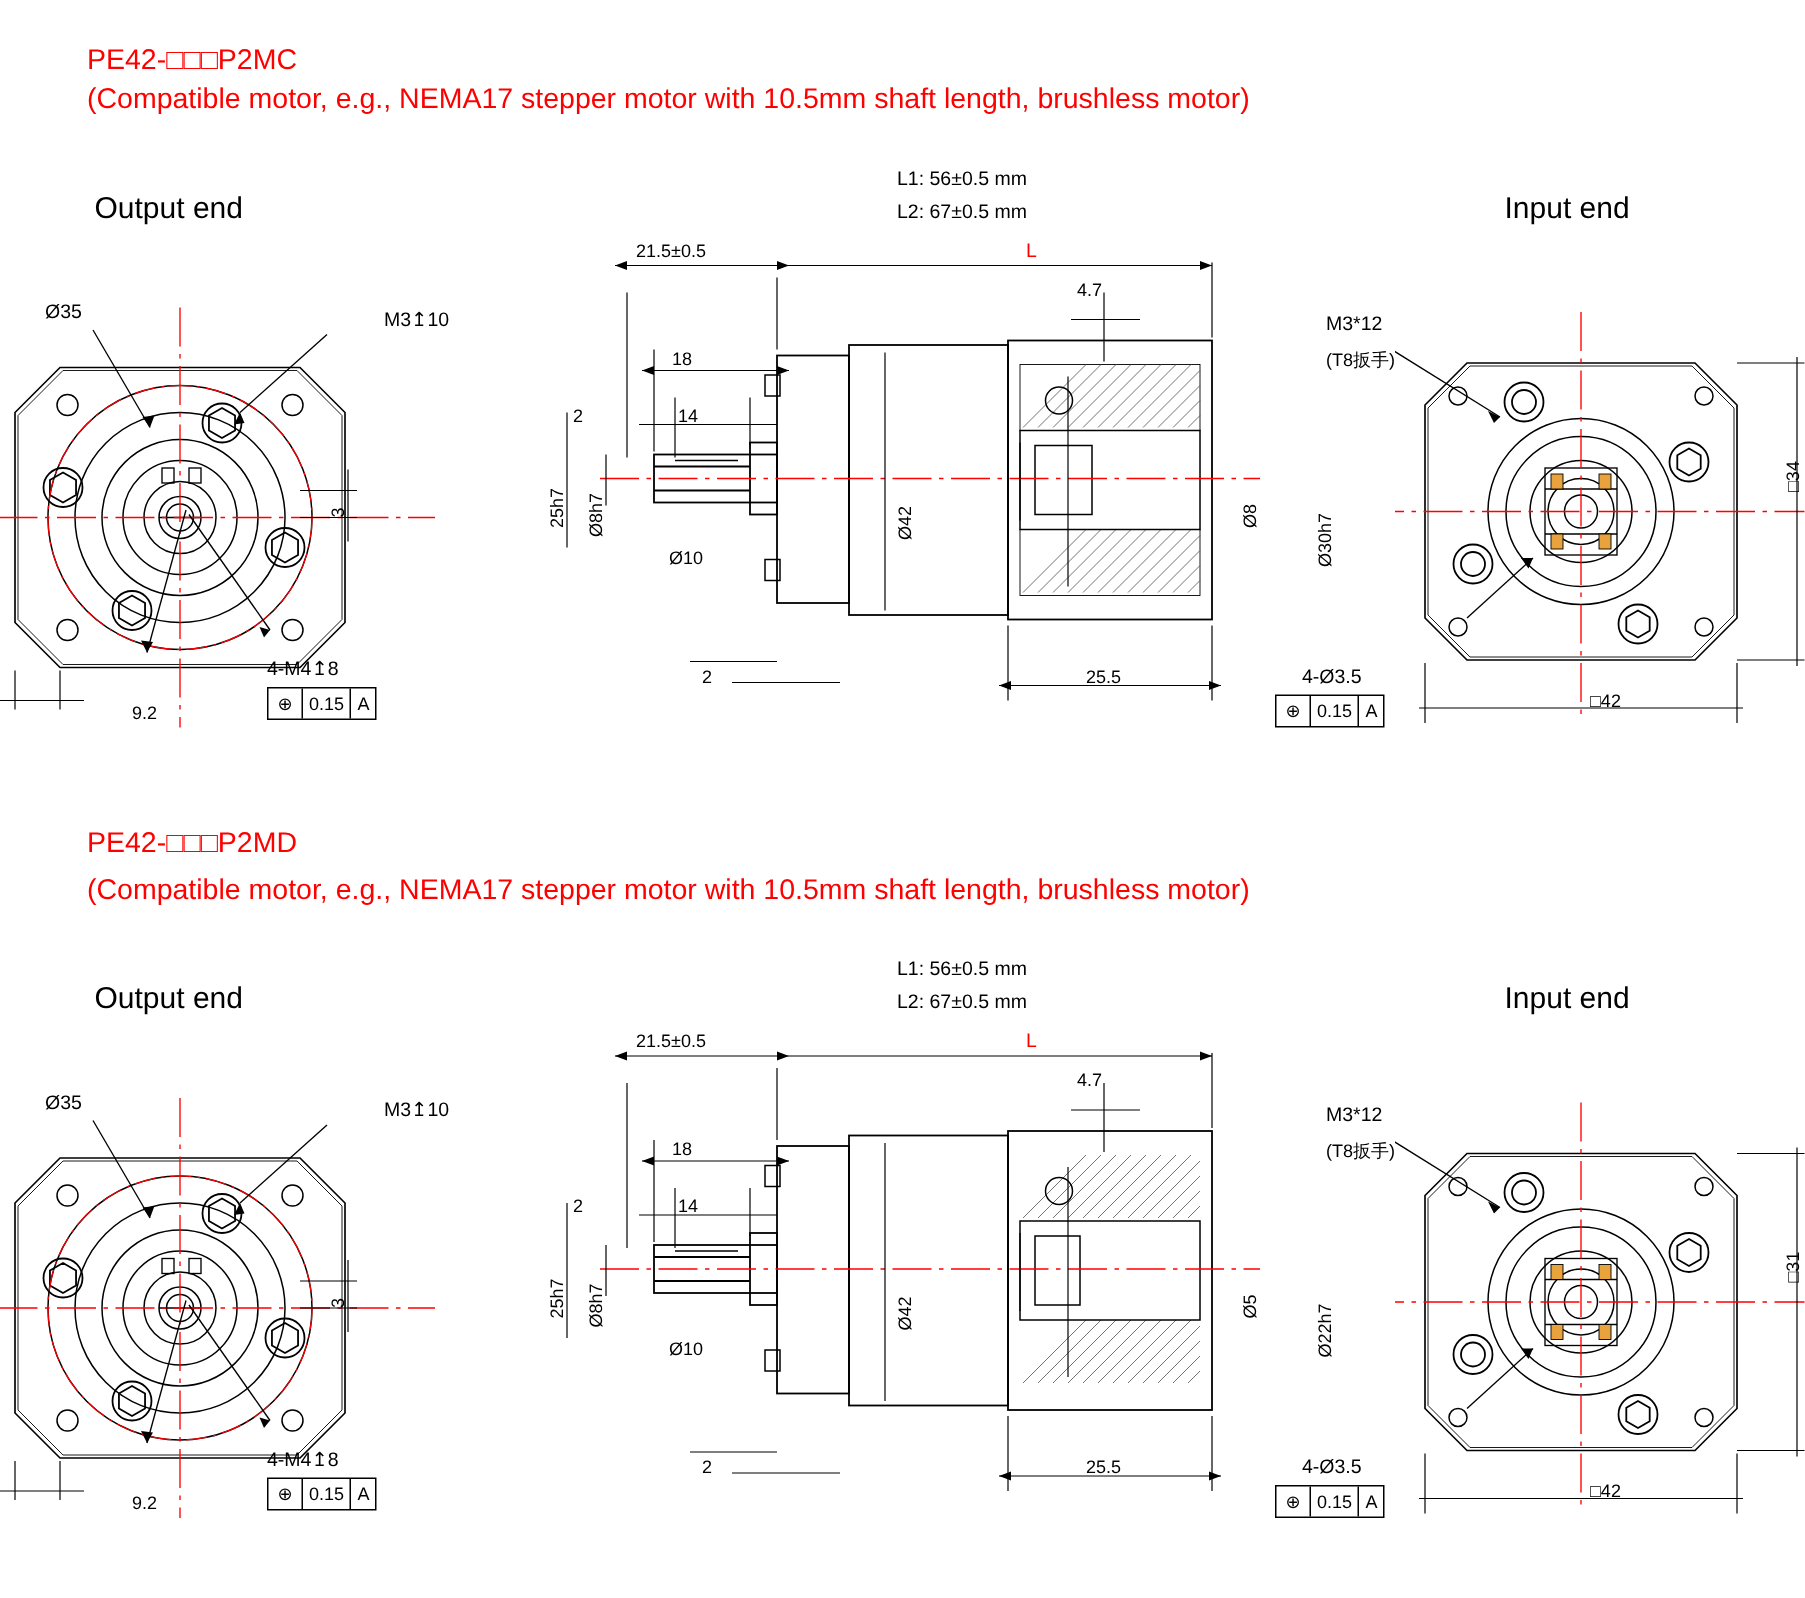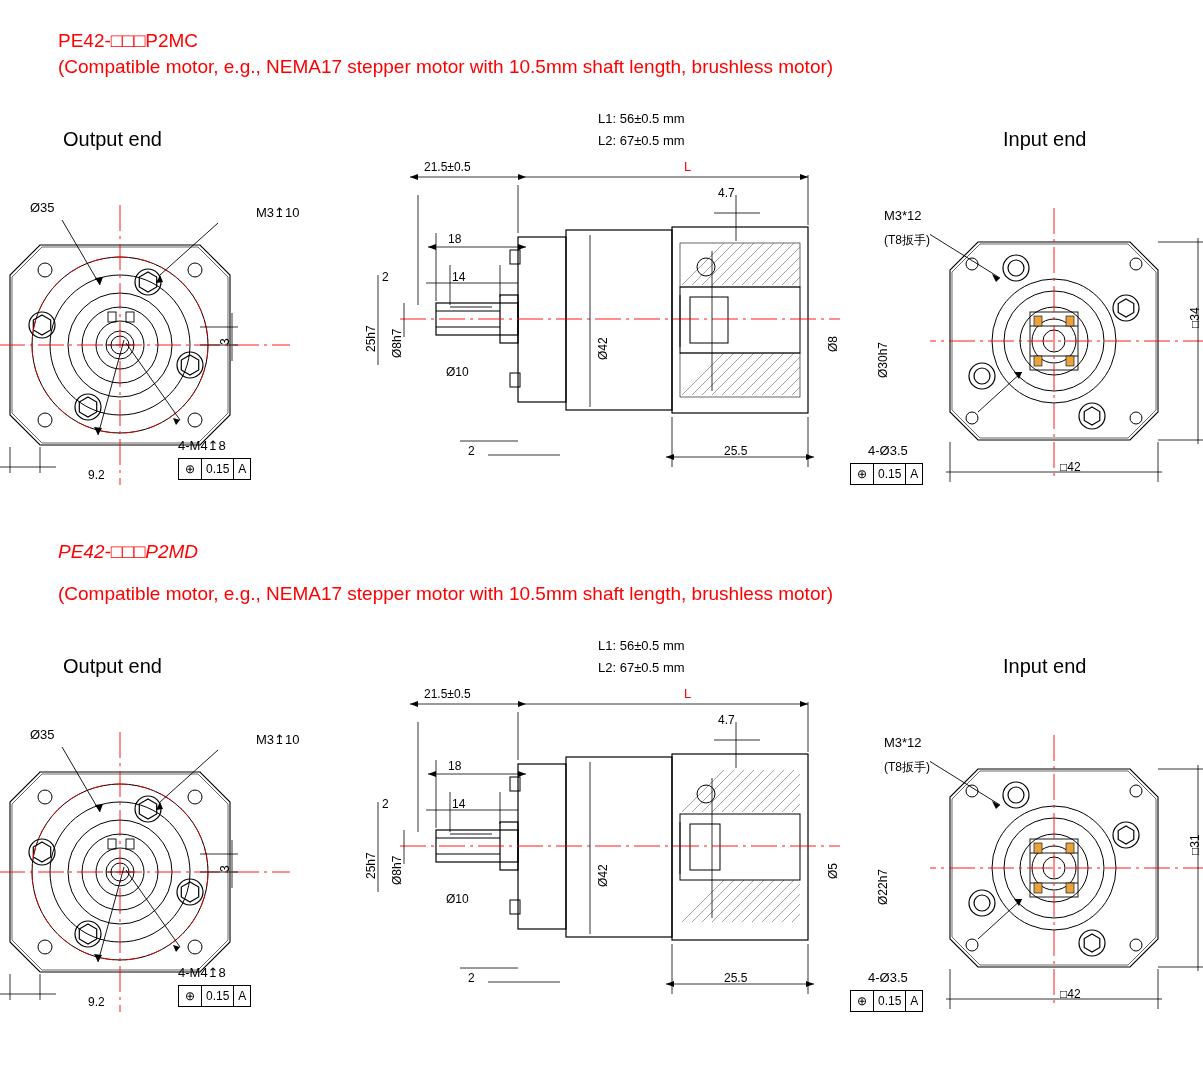--- a/index.html
+++ b/index.html
@@ -322,21 +322,21 @@
       <div class="sym">⊕</div>
       <div>0.15</div>
       <div>A</div>
     </div>
     <div class="lbl xs" style="left:1060px;top:460px;">□42</div>
     <div class="lbl xs rot" style="left:1188px;top:328px;">□34</div>
   </div>
 
   <div class="blk" style="top:527px;">
 
-    <div class="title" style="left:58px;top:12px;font-style:italic;">PE42-□□□P2MD</div>
+    <div class="title" style="left:58px;top:23px;">PE42-□□□P2MD</div>
     <div class="title" style="left:58px;top:54px;">(Compatible motor, e.g., NEMA17 stepper motor with 10.5mm shaft length, brushless motor)</div>
 
     <div class="lbl big" style="left:63px;top:128px;">Output end</div>
     <div class="lbl big" style="left:1003px;top:128px;">Input end</div>
 
     <div class="lbl sm" style="left:598px;top:111px;">L1:  56±0.5  mm</div>
     <div class="lbl sm" style="left:598px;top:133px;">L2:  67±0.5  mm</div>
     <div class="lbl sm red" style="left:684px;top:159px;">L</div>
 
     <div class="svgwrap">

